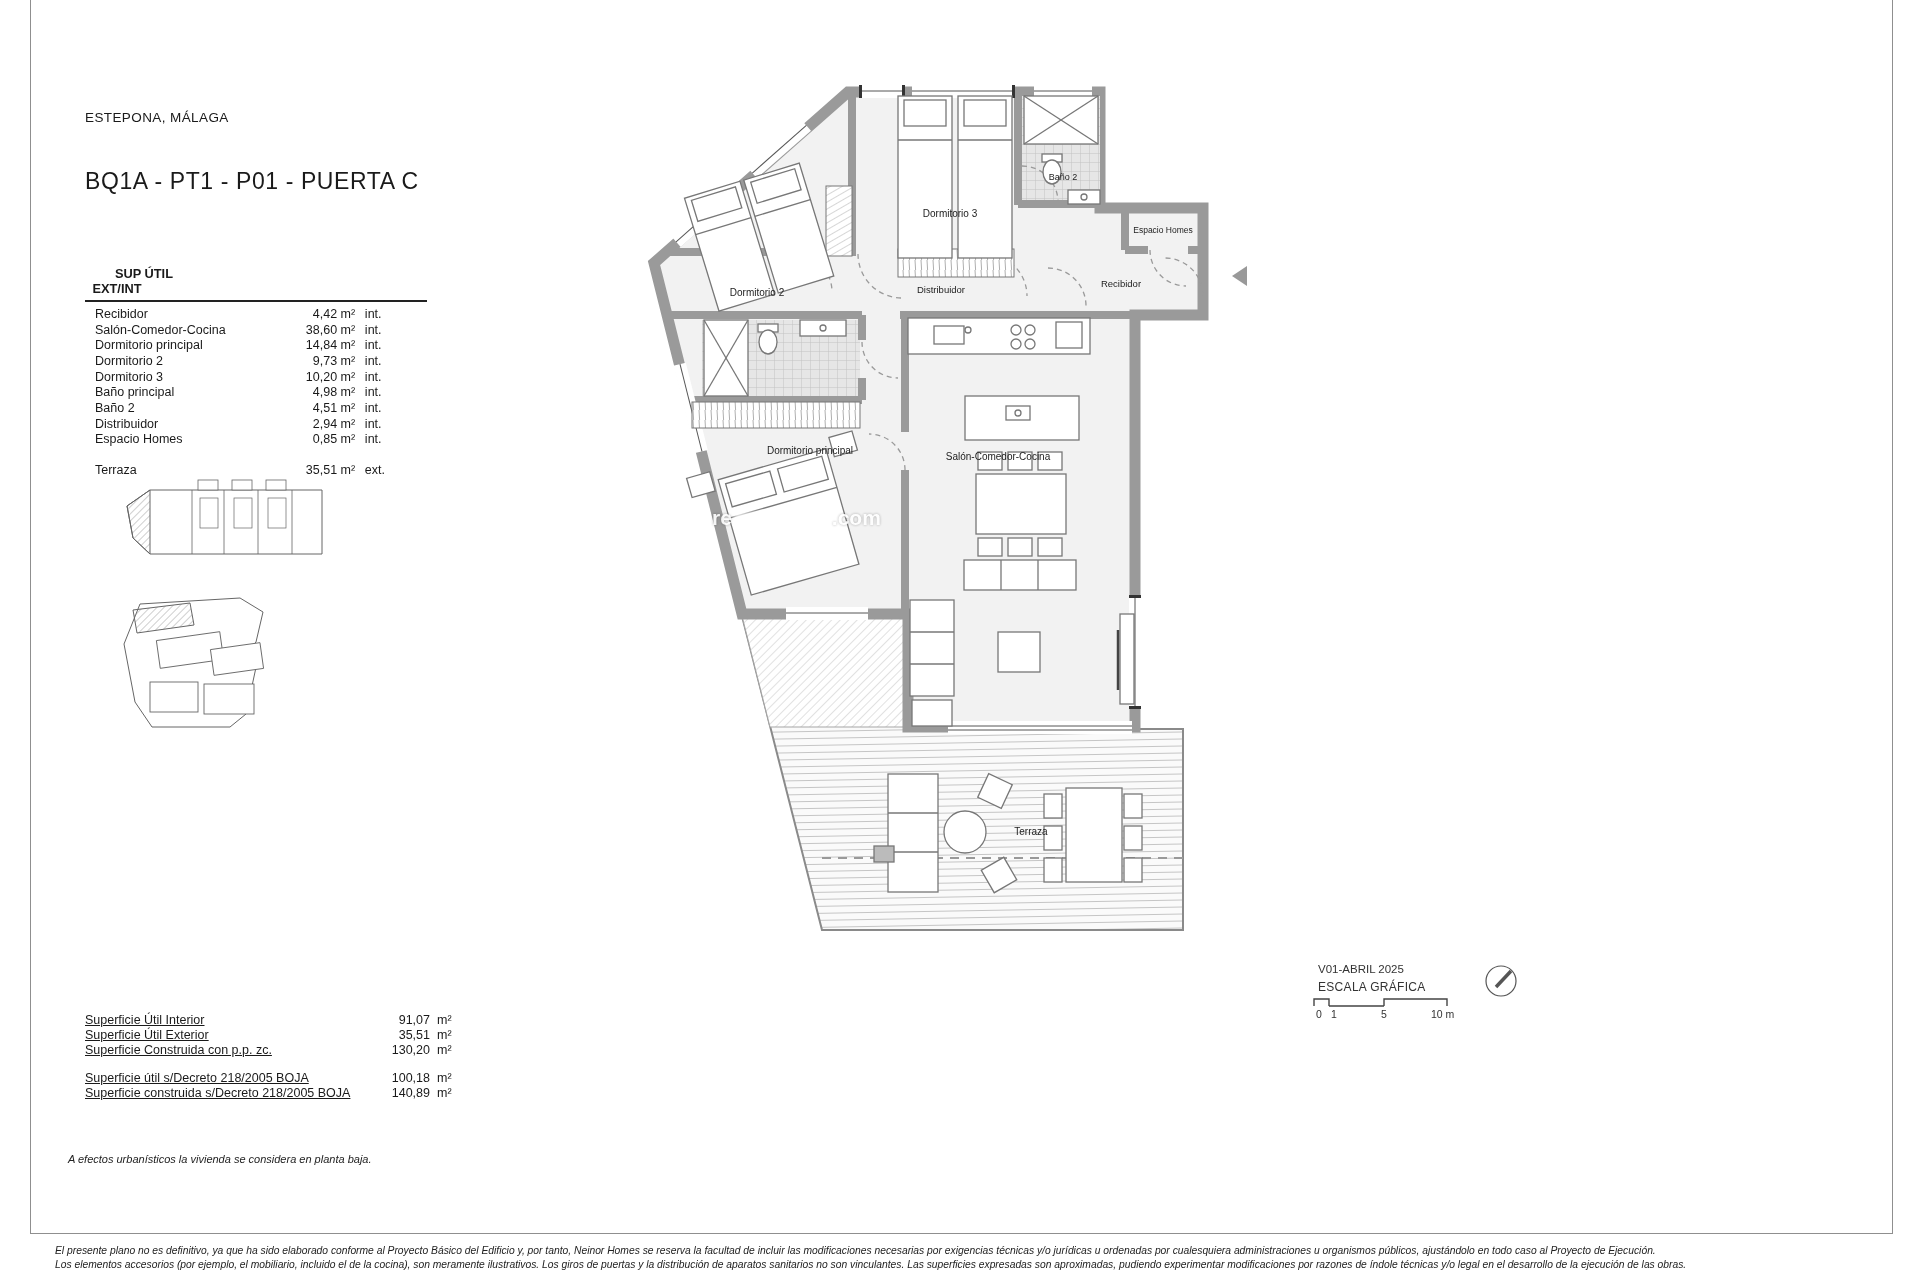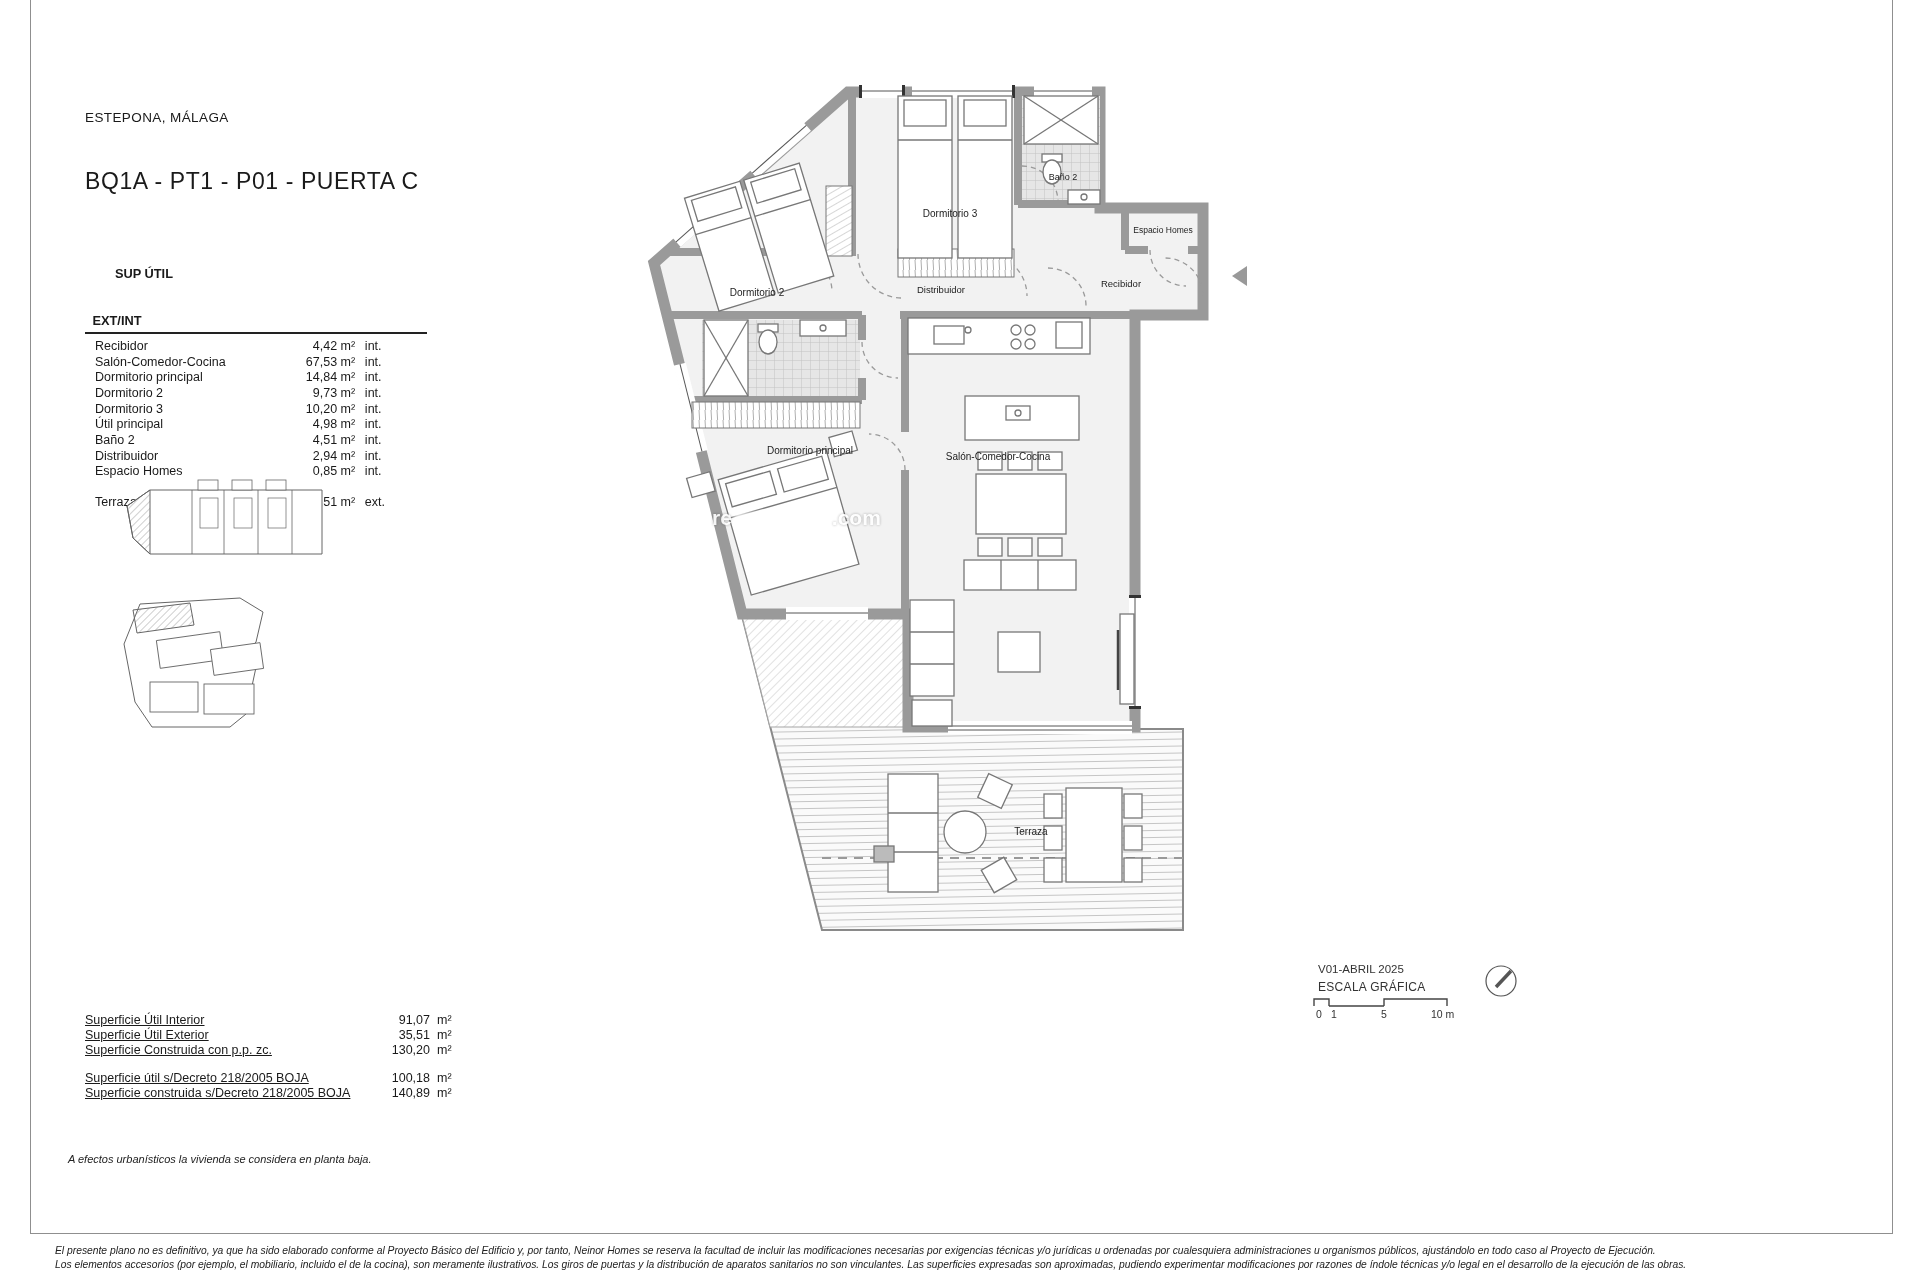--- a/index.html
+++ b/index.html
@@ -10,21 +10,21 @@
   .frame-v{width:1px;background:#8f8f8f;top:0;height:1233px;}
   .frame-h{height:1px;background:#8f8f8f;left:30px;width:1863px;top:1233px;}
   
   .location{left:85px;top:110px;font-size:13.5px;letter-spacing:.4px;}
   .title{left:85px;top:168px;font-size:23px;letter-spacing:.6px;}
   
   .areas{left:85px;top:266px;width:342px;font-size:12.5px;}
   .areas .hdr{display:flex;font-weight:bold;font-size:12.8px;padding-bottom:4px;flex-direction:column;}
   .h-name{width:190px;}
   .h-sup{width:88px;text-align:right;}
-  .h-type{width:64px;text-align:center;margin-top:32px;}
+  .h-type{width:64px;text-align:center;}
   .rows{border-top:2px solid #222;padding-top:4px;}
   .a-row{display:flex;height:15.7px;align-items:center;}
   .c-name{width:190px;padding-left:10px;}
   .c-sup{width:78px;text-align:right;}
   .c-sup2{width:10px;}
   .c-type{width:64px;}
   .terraza{margin-top:15px;}
   
   .summary{left:85px;top:1012px;font-size:12.5px;}
   .sum-row{display:flex;height:15.2px;align-items:center;}
@@ -65,21 +65,21 @@
   </div>
   <div class="rows">
     <div class="a-row">
         <span class="c-name">Recibidor</span>
         <span class="c-sup">4,42 m²</span>
         <span class="c-sup2"></span>
         <span class="c-type">int.</span>
       </div>
     <div class="a-row">
         <span class="c-name">Salón-Comedor-Cocina</span>
-        <span class="c-sup">67,53 m²</span>
+        <span class="c-sup">38,60 m²</span>
         <span class="c-sup2"></span>
         <span class="c-type">int.</span>
       </div>
     <div class="a-row">
         <span class="c-name">Dormitorio principal</span>
         <span class="c-sup">14,84 m²</span>
         <span class="c-sup2"></span>
         <span class="c-type">int.</span>
       </div>
     <div class="a-row">
@@ -88,21 +88,21 @@
         <span class="c-sup2"></span>
         <span class="c-type">int.</span>
       </div>
     <div class="a-row">
         <span class="c-name">Dormitorio 3</span>
         <span class="c-sup">10,20 m²</span>
         <span class="c-sup2"></span>
         <span class="c-type">int.</span>
       </div>
     <div class="a-row">
-        <span class="c-name">Útil principal</span>
+        <span class="c-name">Baño principal</span>
         <span class="c-sup">4,98 m²</span>
         <span class="c-sup2"></span>
         <span class="c-type">int.</span>
       </div>
     <div class="a-row">
         <span class="c-name">Baño 2</span>
         <span class="c-sup">4,51 m²</span>
         <span class="c-sup2"></span>
         <span class="c-type">int.</span>
       </div>

